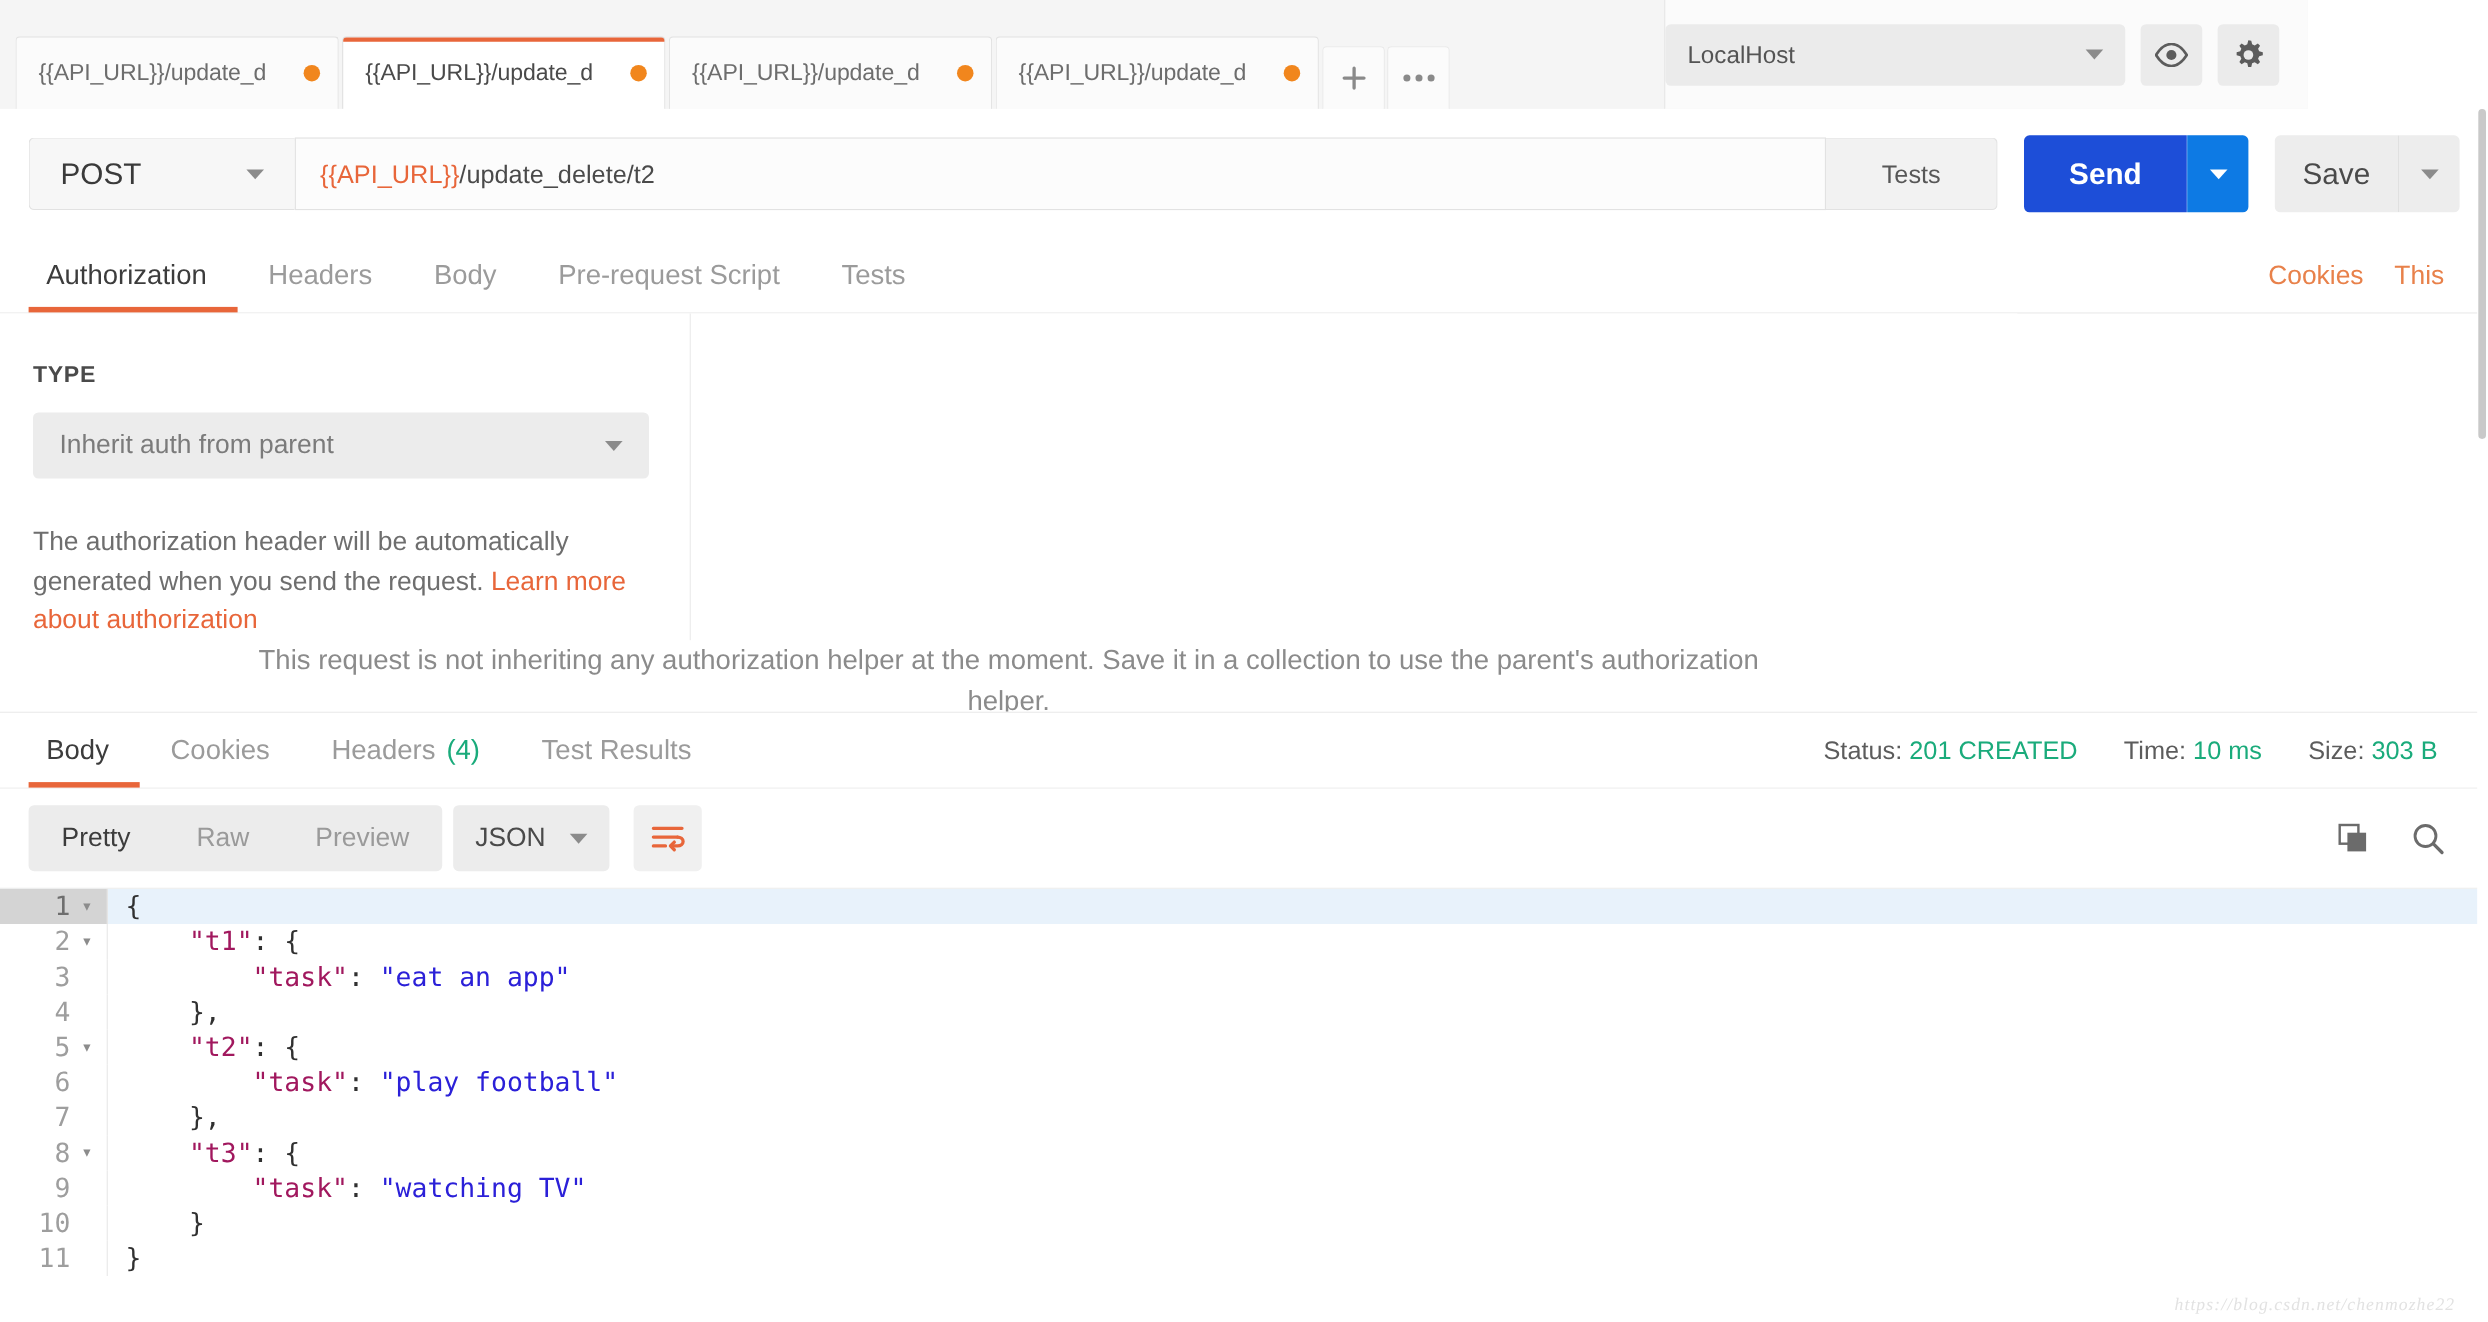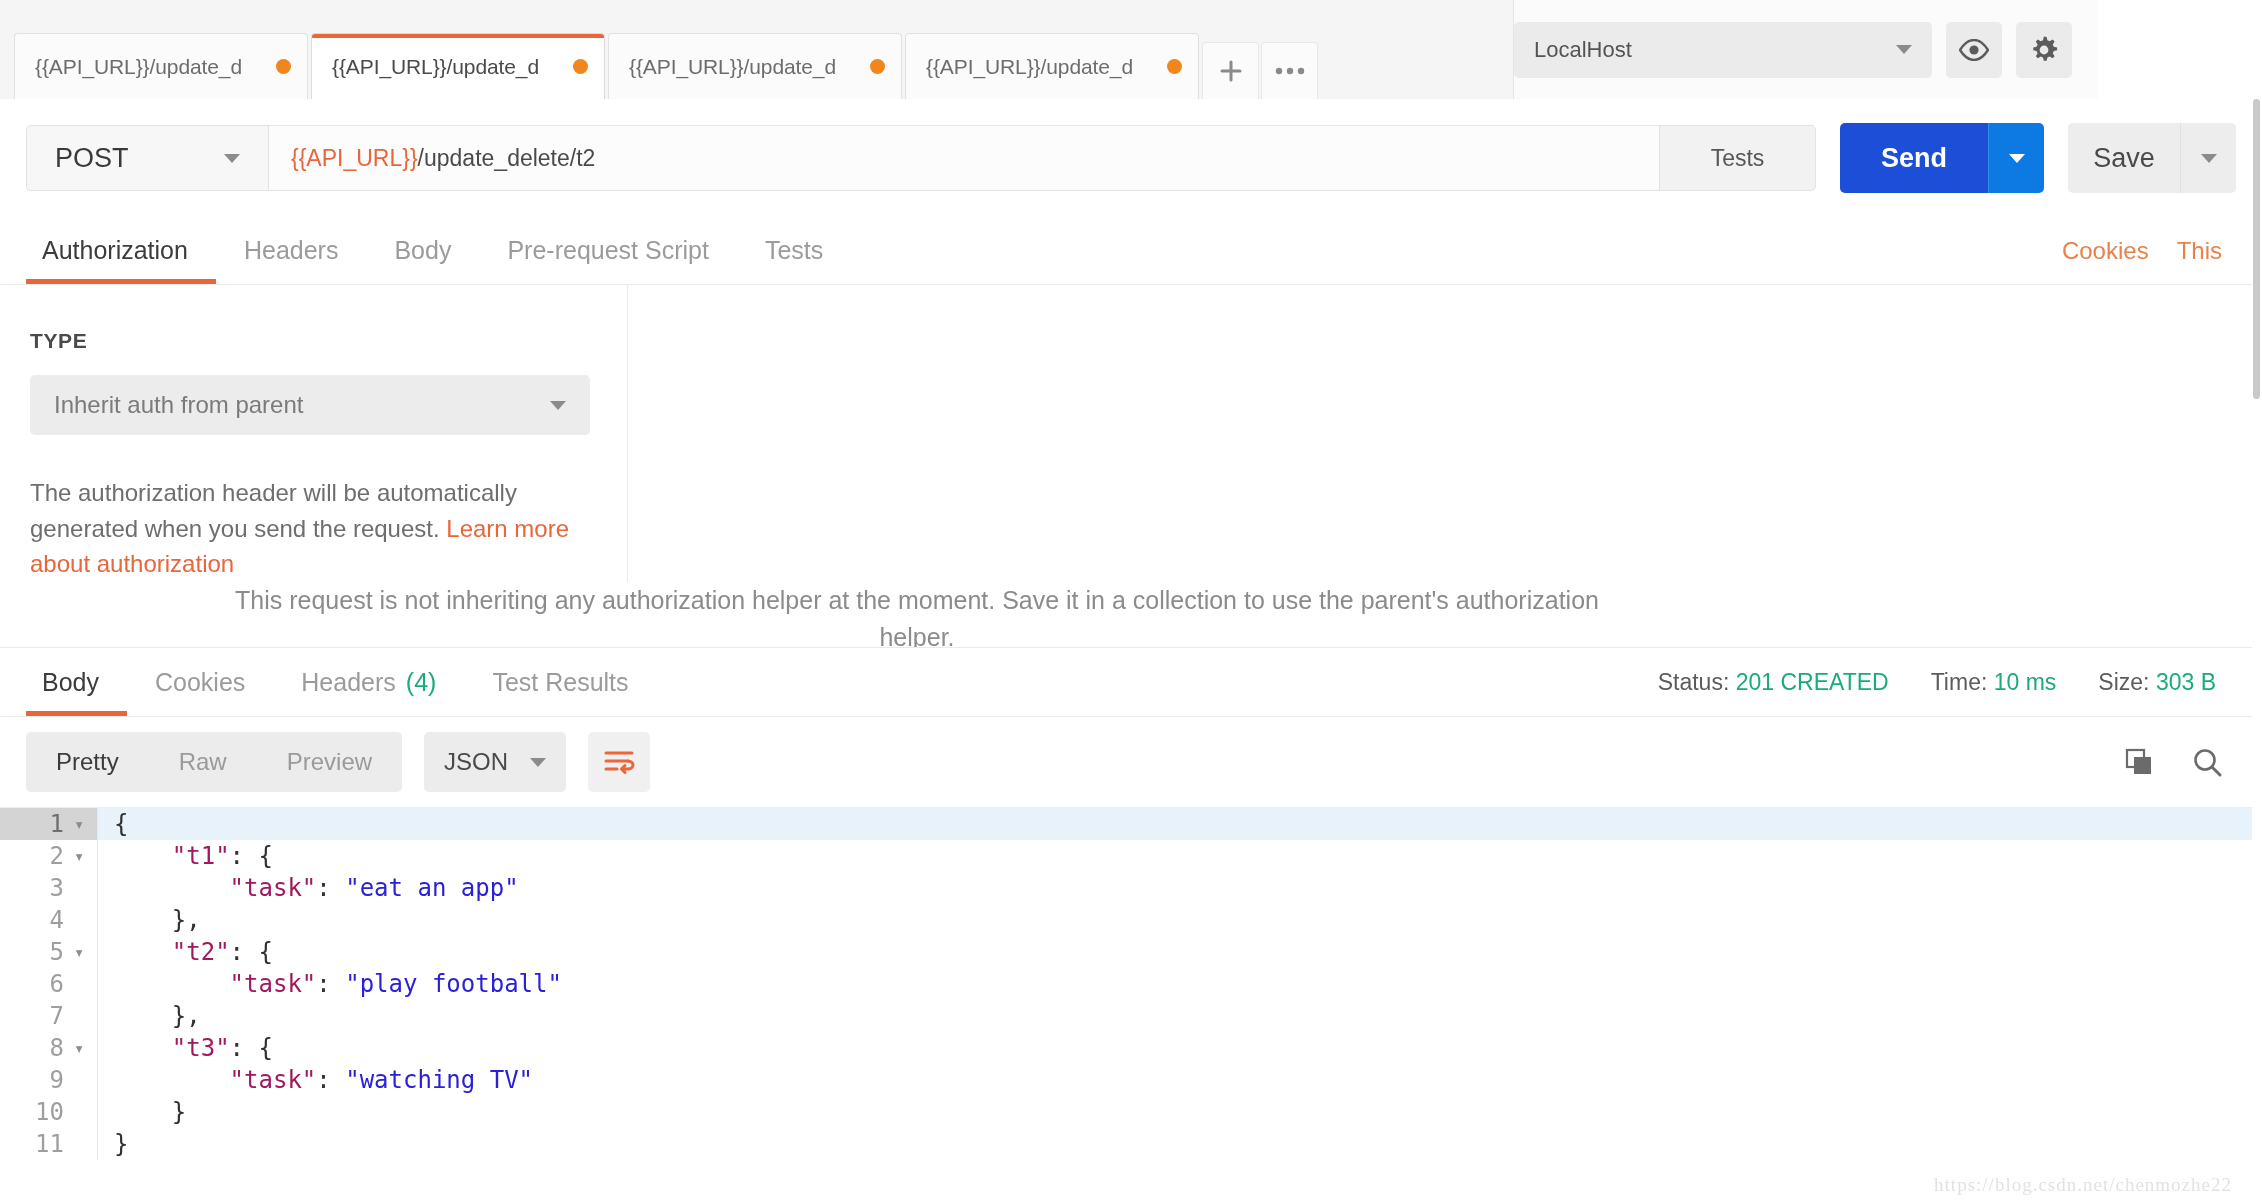--- a/index.html
+++ b/index.html
@@ -291,21 +291,21 @@
     display: flex; align-items: center;
   }
   .seg-item {
     height: 60px; display: flex; align-items: center;
     padding: 0 30px;
     font-size: 24px; color: #9a9a9a; cursor: pointer;
     border-radius: 5px;
   }
   .seg-item.active { color: #3c3c3c; }
   .lang-select {
-    margin-left: 22px;
+    margin-left: 10px;
     height: 60px; min-width: 142px;
     background: #ececec; border-radius: 5px;
     display: flex; align-items: center; justify-content: space-between;
     padding: 0 20px; gap: 20px;
     font-size: 24px; color: #4a4a4a; cursor: pointer;
   }
   .wrap-btn {
     margin-left: 22px;
     width: 62px; height: 60px;
     background: #f0f0f0; border-radius: 5px;
@@ -355,23 +355,24 @@
     white-space: pre;
     color: #222;
   }
   .j-key { color: #a1185e; }
   .j-str { color: #2b20d8; }
   .j-pun { color: #303030; }
 
   .watermark {
     position: absolute; right: 30px; bottom: 6px;
     font-family: "Liberation Serif", serif;
-    font-size: 19px; color: #e2e2e2;
+    font-size: 16px; color: #e2e2e2;
     letter-spacing: 1px;
     pointer-events: none;
+    font-style: italic;
   }
   .vscroll {
     position: absolute; right: 0; top: 99px;
     width: 10px; height: 1103px;
     background: #ffffff;
   }
   .vscroll .thumb {
     position: absolute; right: 2px; top: 0;
     width: 7px; height: 300px;
     background: #c9c9c9; border-radius: 4px;

